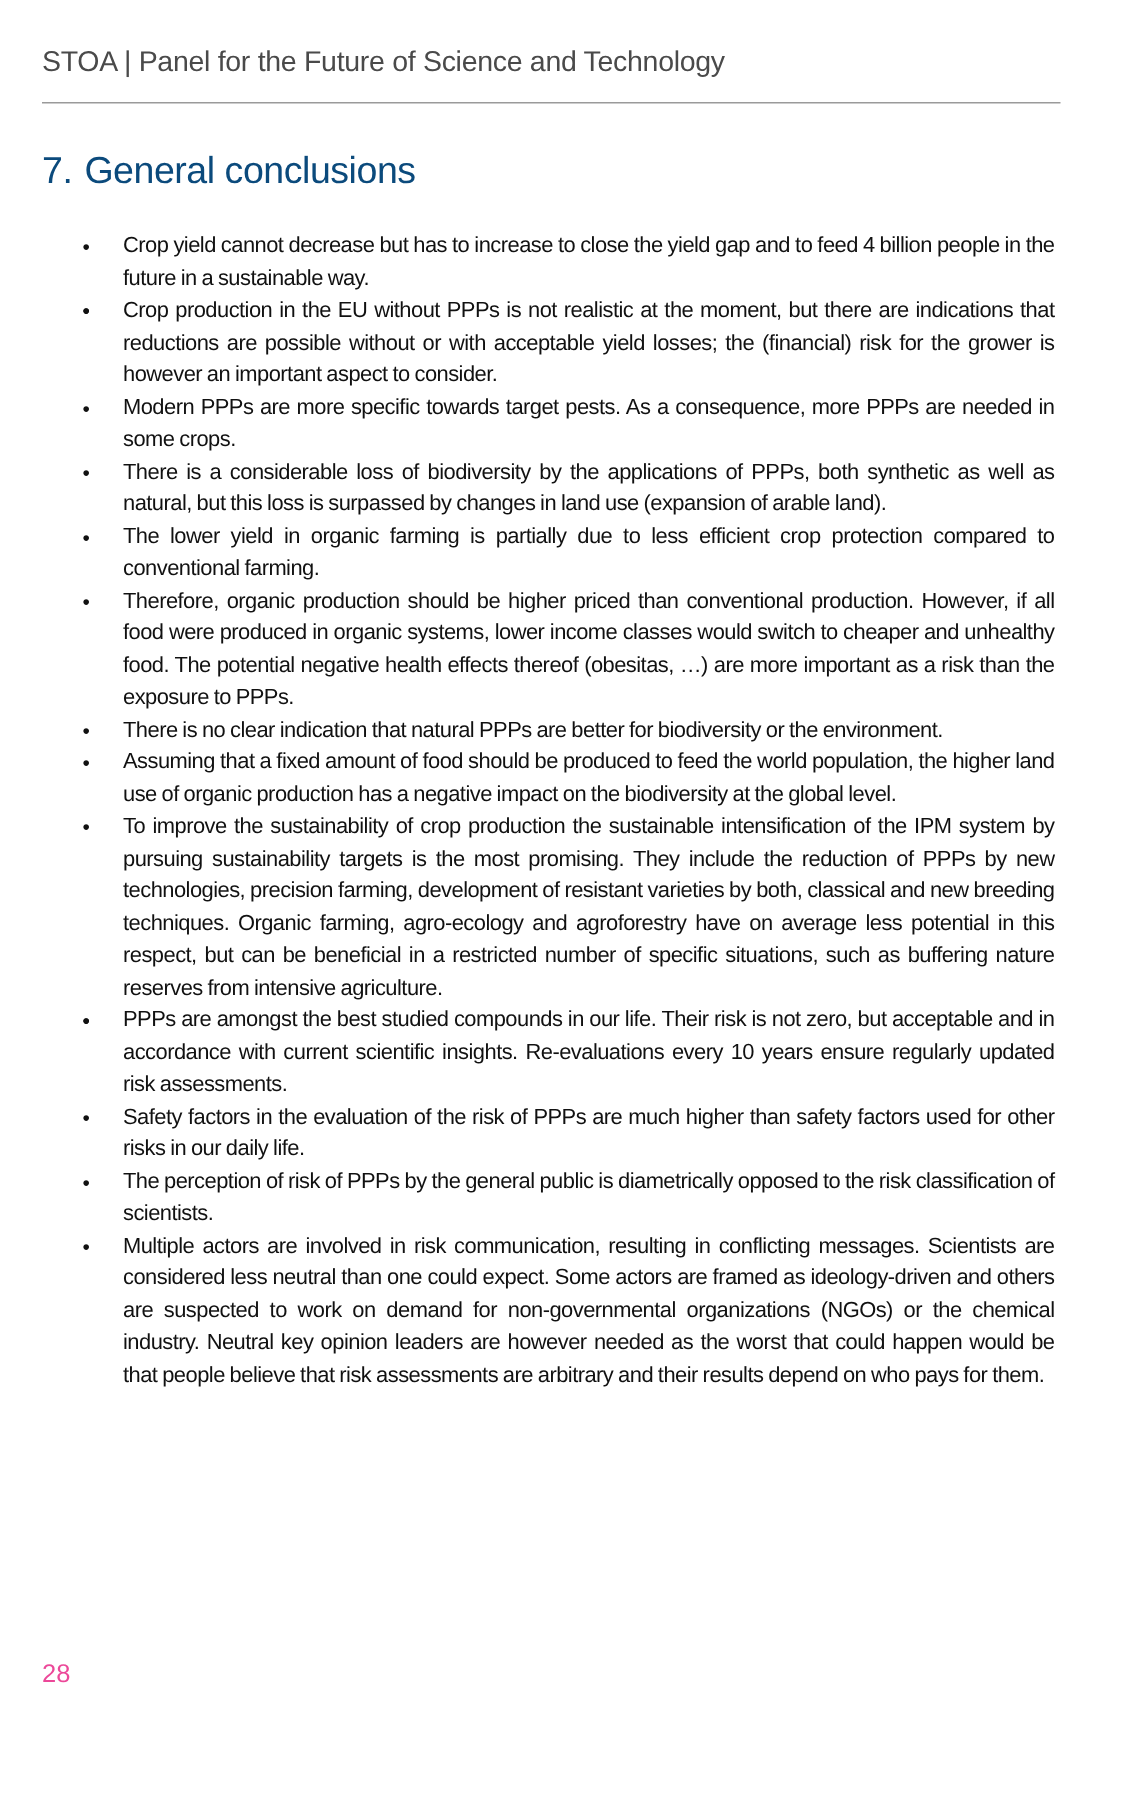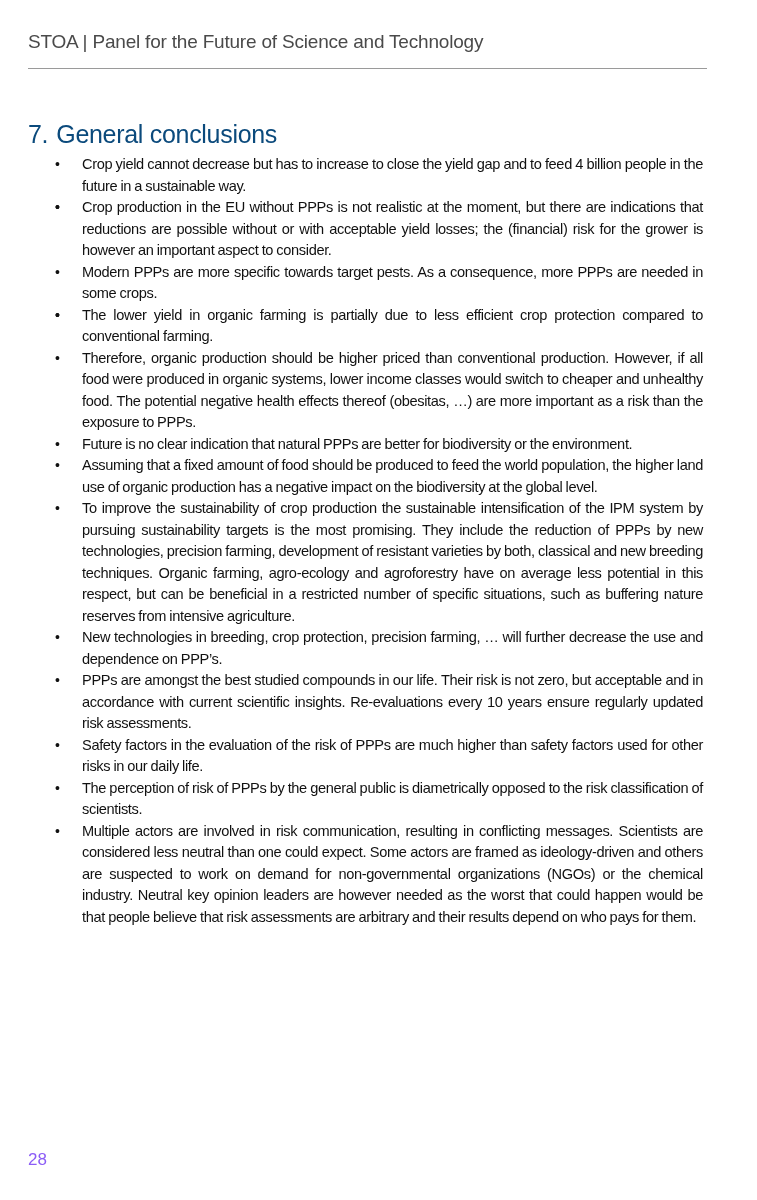--- a/index.html
+++ b/index.html
@@ -27,21 +27,21 @@
       position: absolute;
       left: 28px;
       top: 68px;
       width: 679px;
       height: 0;
       border-top: 1.5px solid #9a9a9a;
     }
     .section-title {
       position: absolute;
       left: 28px;
-      top: 120px;
+      top: 100px;
       margin: 0;
       font-size: 25px;
       font-weight: normal;
       color: #0b4a7c;
       letter-spacing: -0.3px;
     }
     .section-title .num {
       margin-right: 8px;
     }
     .bullets {
@@ -69,43 +69,42 @@
       left: -27px;
       top: 0;
       font-size: 14px;
       color: #111111;
     }
     .page-number {
       position: absolute;
       left: 28px;
       top: 1106px;
       font-size: 17px;
-      color: #8b5cf6;
-      margin-top: 44px;
+      color: #ec4899;
     }
   </style>
 </head>
 <body>
 
 <div class="running-header">STOA | Panel for the Future of Science and Technology</div>
 <div class="header-rule"></div>
 
 <h1 class="section-title"><span class="num">7.</span><span>General conclusions</span></h1>
 
 <ul class="bullets">
   <li class="bullet-item"><span class="bullet-dot">•</span><span>Crop yield cannot decrease but has to increase to close the yield gap and to feed 4 billion people in the future in a sustainable way.</span></li>
   <li class="bullet-item"><span class="bullet-dot">•</span></li>
   <li class="bullet-item"><span class="bullet-dot">•</span><span>Crop production in the EU without PPPs is not realistic at the moment, but there are indications that reductions are possible without or with acceptable yield losses; the (financial) risk for the grower is however an important aspect to consider.</span></li>
   <li class="bullet-item"><span class="bullet-dot">•</span><span>Modern PPPs are more specific towards target pests. As a consequence, more PPPs are needed in some crops.</span></li>
-  <li class="bullet-item"><span class="bullet-dot">•</span></li>
+  <li class="bullet-item"><span class="bullet-dot">•</span><span>There is a considerable loss of biodiversity by the applications of PPPs, both synthetic as well as natural, but this loss is surpassed by changes in land use (expansion of arable land).</span></li>
   <li class="bullet-item"><span class="bullet-dot">•</span><span>The lower yield in organic farming is partially due to less efficient crop protection compared to conventional farming.</span></li>
   <li class="bullet-item"><span class="bullet-dot">•</span><span>Therefore, organic production should be higher priced than conventional production. However, if all food were produced in organic systems, lower income classes would switch to cheaper and unhealthy food. The potential negative health effects thereof (obesitas, …) are more important as a risk than the exposure to PPPs.</span></li>
-  <li class="bullet-item"><span class="bullet-dot">•</span><span>Future is no clear indication that natural PPPs are better for biodiversity or the environment.</span></li>
+  <li class="bullet-item"><span class="bullet-dot">•</span><span>There is no clear indication that natural PPPs are better for biodiversity or the environment.</span></li>
   <li class="bullet-item"><span class="bullet-dot">•</span><span>Assuming that a fixed amount of food should be produced to feed the world population, the higher land use of organic production has a negative impact on the biodiversity at the global level.</span></li>
   <li class="bullet-item"><span class="bullet-dot">•</span><span>To improve the sustainability of crop production the sustainable intensification of the IPM system by pursuing sustainability targets is the most promising. They include the reduction of PPPs by new technologies, precision farming, development of resistant varieties by both, classical and new breeding techniques. Organic farming, agro-ecology and agroforestry have on average less potential in this respect, but can be beneficial in a restricted number of specific situations, such as buffering nature reserves from intensive agriculture.</span></li>
-  <li class="bullet-item"><span class="bullet-dot">•</span><span>New technologies in breeding, crop protection, precision farming, … will further decrease the use and dependence on PPP’s.</span></li>
+  <li class="bullet-item"><span class="bullet-dot">•</span></li>
   <li class="bullet-item"><span class="bullet-dot">•</span><span>PPPs are amongst the best studied compounds in our life. Their risk is not zero, but acceptable and in accordance with current scientific insights. Re-evaluations every 10 years ensure regularly updated risk assessments.</span></li>
   <li class="bullet-item"><span class="bullet-dot">•</span><span>Safety factors in the evaluation of the risk of PPPs are much higher than safety factors used for other risks in our daily life.</span></li>
   <li class="bullet-item"><span class="bullet-dot">•</span><span>The perception of risk of PPPs by the general public is diametrically opposed to the risk classification of scientists.</span></li>
   <li class="bullet-item"><span class="bullet-dot">•</span><span>Multiple actors are involved in risk communication, resulting in conflicting messages. Scientists are considered less neutral than one could expect. Some actors are framed as ideology-driven and others are suspected to work on demand for non-governmental organizations (NGOs) or the chemical industry. Neutral key opinion leaders are however needed as the worst that could happen would be that people believe that risk assessments are arbitrary and their results depend on who pays for them.</span></li>
 </ul>
 
 <div class="page-number">28</div>
 
 </body></html>

